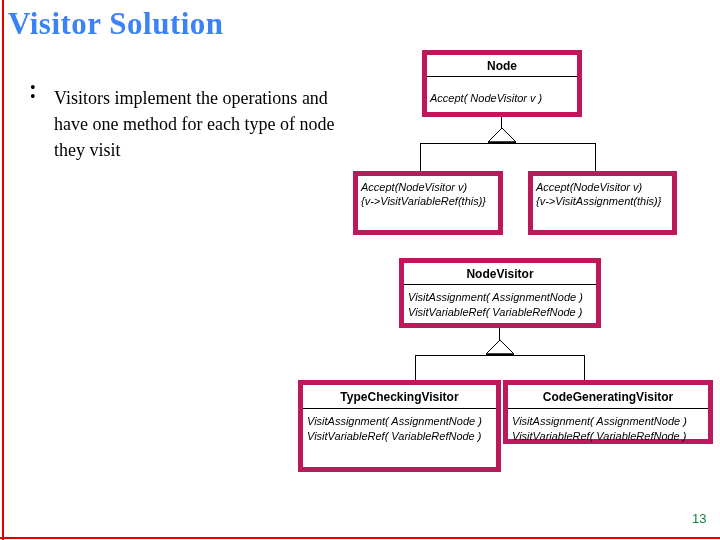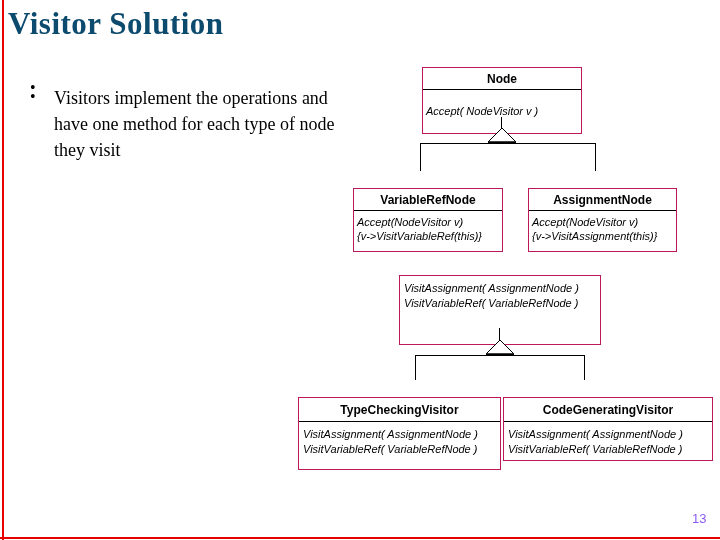--- a/index.html
+++ b/index.html
@@ -6,50 +6,50 @@
   body { width:720px; height:540px; background:#ffffff; overflow:hidden; position:relative;
          font-family:"Liberation Sans", sans-serif; }
 
   .slide { position:absolute; left:0; top:0; width:720px; height:540px; background:#fff; }
 
   .accent-left   { position:absolute; left:2px; top:0; width:2px; height:540px; background:#e60000; }
   .accent-bottom { position:absolute; left:0; top:537px; width:720px; height:2px; background:#e60000; }
 
   .slide-title { position:absolute; left:8px; top:6px; width:420px;
                  font-family:"Liberation Serif", serif; font-weight:bold;
-                 font-size:31px; color:#0c4a6e; letter-spacing:0.5px; }
+                 font-size:31px; color:#3b82f6; letter-spacing:0.5px; }
 
   .bullets { position:absolute; left:28px; top:76px; width:318px;
              font-family:"Liberation Serif", serif; font-size:18px; line-height:26px; color:#000; }
   .bullet-item { position:relative; padding-left:26px; margin-bottom:9px; }
   .bullet-dot  { position:absolute; left:2px; top:-1px; font-size:16px; }
 
   
-  .uml-box   { position:absolute; background:#fff; border:1px solid #be185d; box-sizing:border-box;margin-top:17px; }
+  .uml-box   { position:absolute; background:#fff; border:5px solid #be185d; box-sizing:border-box; }
   .uml-title { border-bottom:1px solid #000; text-align:center; font-weight:bold;
                font-size:12px; padding:4px 2px 3px 2px; white-space:nowrap; }
   .uml-body  { font-style:italic; font-size:11px; line-height:14px; padding:4px 3px; white-space:nowrap; }
   .uml-body.centered { padding-top:14px; }
 
   .box-node           { left:422px; top:50px;  width:160px; height:67px; }
   .box-variableref    { left:353px; top:171px; width:150px; height:64px; }
   .box-assignment     { left:528px; top:171px; width:149px; height:64px; }
   .box-nodevisitor    { left:399px; top:258px; width:202px; height:70px; }
   .box-nodevisitor    .uml-body { line-height:15px; padding:5px 4px; }
-  .box-typechecking   { left:298px; top:380px; width:203px; height:73px; }
+  .box-typechecking   { left:298px; top:380px; width:203px; height:92px; }
   .box-typechecking   .uml-title, .box-codegenerating .uml-title { padding:5px 2px 4px 2px; }
   .box-typechecking   .uml-body, .box-codegenerating .uml-body { line-height:15px; padding:5px 4px; }
   .box-codegenerating { left:503px; top:380px; width:210px; height:64px; }
 
   
   .vline { position:absolute; width:1px; background:#000; }
   .hline { position:absolute; height:1px; background:#000; }
   .tri   { position:absolute; }
 
-  .page-number { position:absolute; left:692px; top:511px; font-size:13px; color:#8b5cf6;
+  .page-number { position:absolute; left:692px; top:511px; font-size:13px; color:#15803d;
                  font-family:"Liberation Sans", sans-serif; }
 </style>
 </head>
 <body>
 
 <div class="slide">
 
   <div class="accent-left"></div>
   <div class="accent-bottom"></div>
 
@@ -73,36 +73,35 @@
   <div class="vline" style="left:501px; top:117px; height:11px;"></div>
   <svg class="tri" style="left:486px; top:127px;" width="32" height="17">
     <polygon points="16,1 30,15 2,15" fill="#ffffff" stroke="#000000" stroke-width="1"></polygon>
     <line x1="2" y1="15.5" x2="30" y2="15.5" stroke="#000000" stroke-width="2"></line>
   </svg>
   <div class="hline" style="left:420px; top:143px; width:176px;"></div>
   <div class="vline" style="left:420px; top:143px; height:28px;"></div>
   <div class="vline" style="left:595px; top:143px; height:28px;"></div>
 
   <div class="uml-box box-variableref">
-    <div class="uml-title">VariableRefNode</div>
     <div class="uml-body">
       <div>Accept(NodeVisitor v)</div>
       <div>{v-&gt;VisitVariableRef(this)}</div>
     </div>
   </div>
 
   <div class="uml-box box-assignment">
-    <div class="uml-title">AssignmentNode</div>
     <div class="uml-body">
       <div>Accept(NodeVisitor v)</div>
       <div>{v-&gt;VisitAssignment(this)}</div>
     </div>
   </div>
 
   <div class="uml-box box-nodevisitor">
+    <div class="uml-title">NodeVisitor</div>
     <div class="uml-body">
       <div>VisitAssignment( AssignmentNode )</div>
       <div>VisitVariableRef( VariableRefNode )</div>
     </div>
   </div>
 
   <div class="vline" style="left:499px; top:328px; height:12px;"></div>
   <svg class="tri" style="left:484px; top:339px;" width="32" height="17">
     <polygon points="16,1 30,15 2,15" fill="#ffffff" stroke="#000000" stroke-width="1"></polygon>
     <line x1="2" y1="15.5" x2="30" y2="15.5" stroke="#000000" stroke-width="2"></line>

